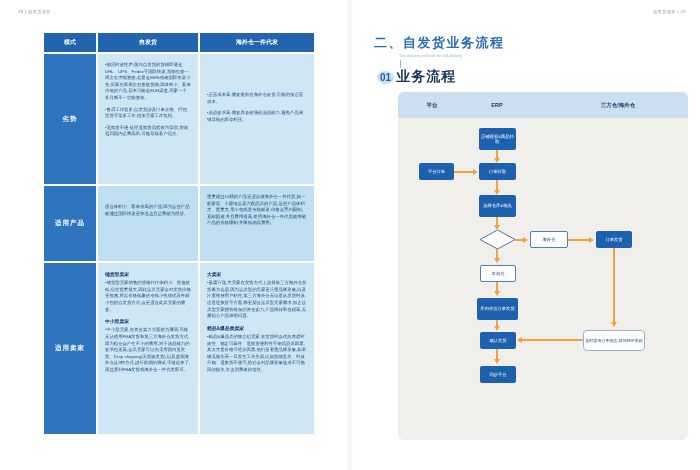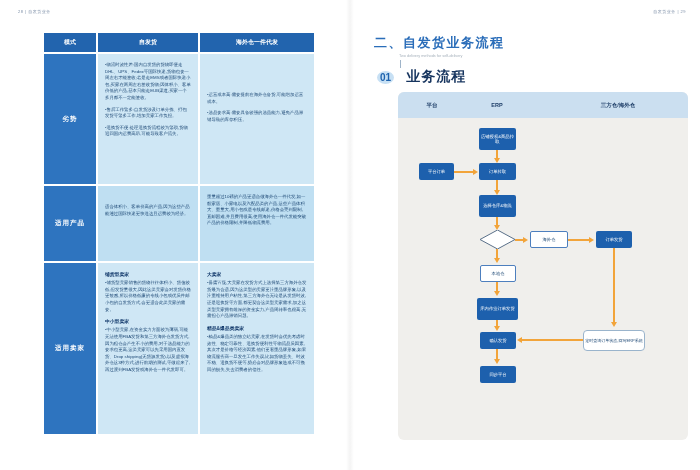--- a/index.html
+++ b/index.html
@@ -25,21 +25,21 @@
   .cell.b{background:#bfdff2;}
   .cell p{margin:0 0 5px 0;}
   .cell .hd{font-weight:bold;font-size:4.8px;color:#12396b;margin:0 0 2px 0;}
   
   .r-title{position:absolute;left:374px;top:34px;font-size:13px;font-weight:bold;
            color:#2a6db9;letter-spacing:1.5px;}
   .r-sub{position:absolute;left:399px;top:54px;font-size:3.8px;color:#a7b2bc;}
   .r-dash{position:absolute;left:400px;top:60px;width:1px;height:8px;background:#9fb4c9;}
   .r-section{position:absolute;left:377px;top:68px;display:flex;align-items:center;}
   .r-num{background:#c7e0f4;border-radius:50%;color:#1f63ae;font-weight:bold;
-         font-size:10px;padding:1px 3px;margin-right:12px;}
+         font-size:10px;padding:1px 3px;margin-right:2px;}
   .r-sec-t{font-size:14px;font-weight:bold;color:#17355f;letter-spacing:1px;}
   
   .panel{position:absolute;left:398px;top:92px;width:290px;height:348px;
          background:#f0efec;border-radius:6px;}
   .band{position:absolute;left:0;top:0;width:100%;height:26px;background:#cbdff0;
         border-radius:6px 6px 0 0;}
   .lane{position:absolute;top:0;height:26px;display:flex;align-items:center;
         justify-content:center;font-size:5.5px;font-weight:bold;color:#1c3c66;}
   .lane.l1{left:14px;width:40px;}
   .lane.l2{left:79px;width:40px;}

